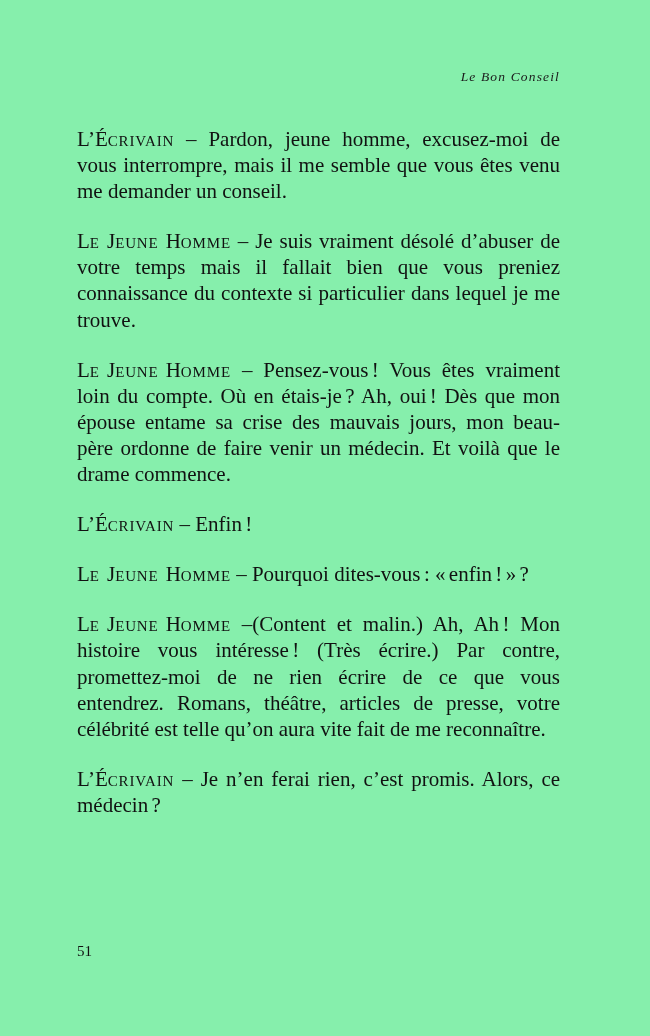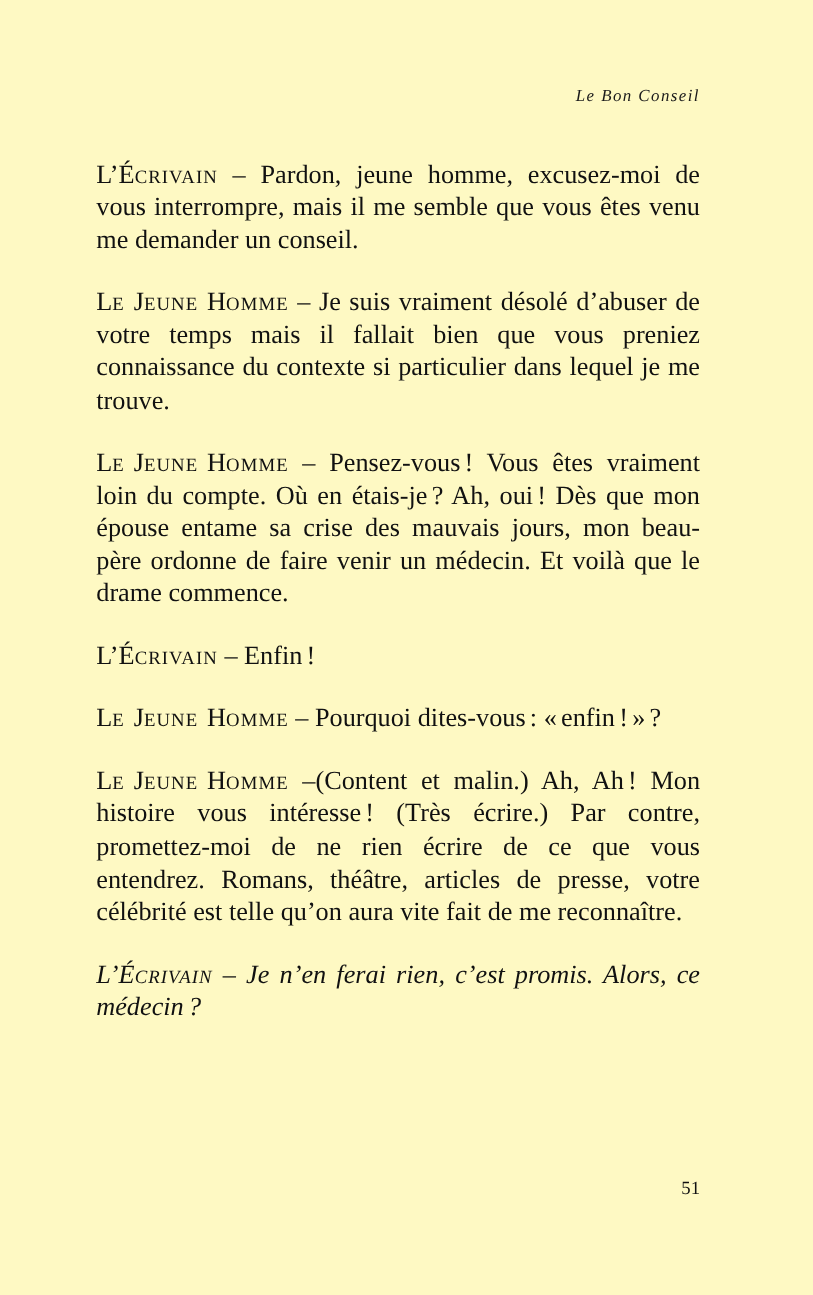--- a/index.html
+++ b/index.html
@@ -15,21 +15,21 @@
     font-family: "Liberation Serif", "DejaVu Serif", serif;
     color: #111111;
     -webkit-font-smoothing: antialiased;
   }
 
   .page {
     position: absolute;
     inset: 0;
     width: 650px;
     height: 1036px;
-    background: #fef9c3;
+    background: #86efac;
     box-sizing: border-box;
   }
 
   
   .running-head {
     position: absolute;
     top: 70px;
     left: 77px;
     width: 483px;
     text-align: right;
@@ -53,21 +53,20 @@
     font-size: 21px;
     line-height: 26.1px;
     text-align: justify;
     text-justify: inter-word;
     hyphens: manual;
     -webkit-hyphens: manual;
     color: #111111;
   }
   .speech:last-child {
     margin-bottom: 13px;
-    font-style: italic;
   }
 
   
   .speaker {
     font-variant: small-caps;
     font-feature-settings: "smcp" 1;
     letter-spacing: 0.85px;
     white-space: nowrap;
   }
   .speaker .cap {
@@ -93,21 +92,20 @@
     display: inline-block;
     width: 0.16em;
   }
 
   
   .folio {
     position: absolute;
     top: 944px;
     left: 77px;
     width: 483px;
-    text-align: right;
     font-size: 15px;
     line-height: 1;
     color: #111111;
   }
 </style>
 </head>
 <body>
 
 <div class="page">
 

